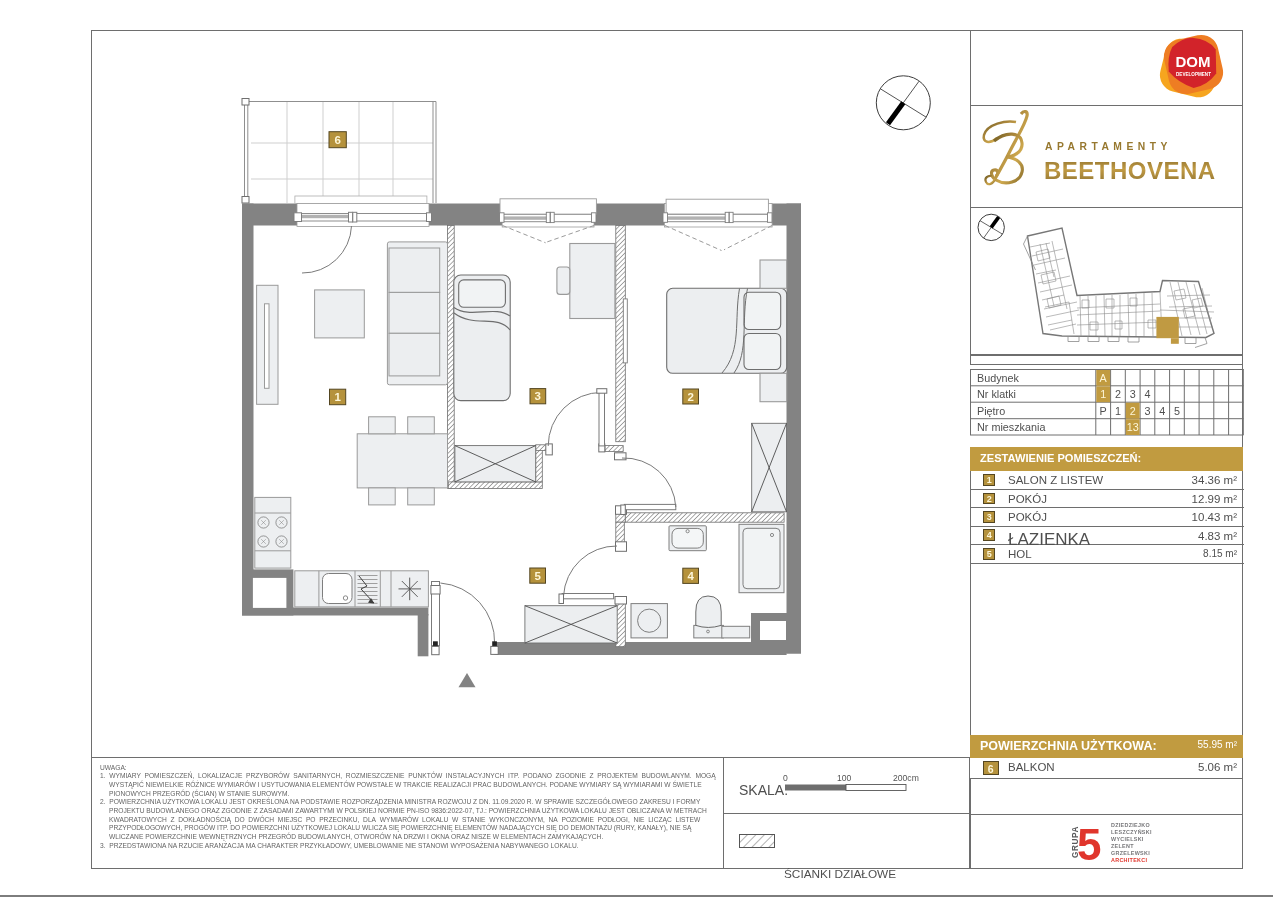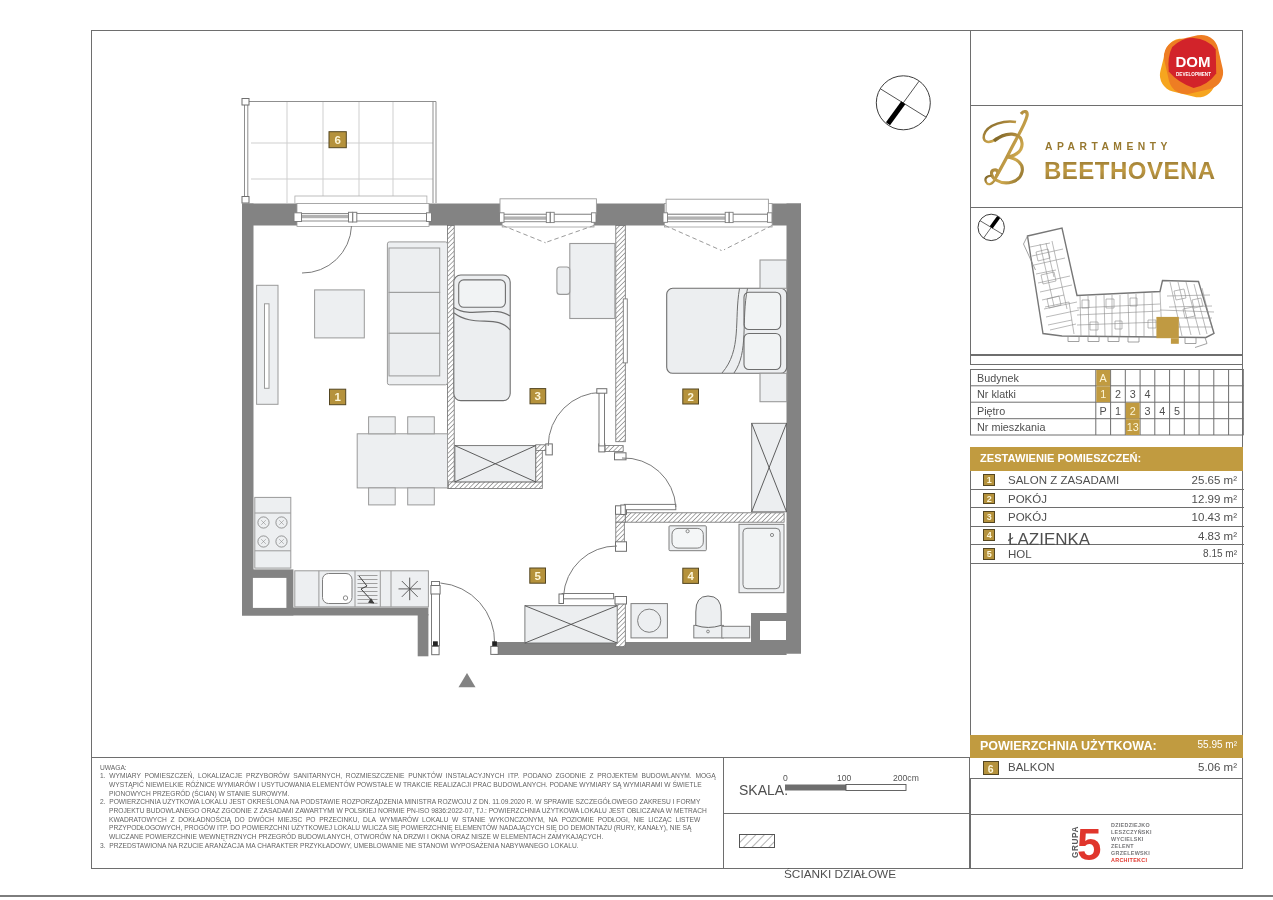--- a/index.html
+++ b/index.html
@@ -402,26 +402,26 @@
 <div style="position:absolute;left:0;top:36.9px;width:273px;border-top:1px solid #6e6e6e;"></div>
 <div style="position:absolute;left:0;top:55.3px;width:273px;border-top:1px solid #6e6e6e;"></div>
 <div style="position:absolute;left:0;top:73.8px;width:273px;border-top:1px solid #6e6e6e;"></div>
 <div style="position:absolute;left:0;top:92.2px;width:273px;border-top:1px solid #6e6e6e;"></div>
 </div>
 <div class="badge" style="left:983.4px;top:474px;width:11.8px;height:11.8px;font-size:9px;line-height:11.5px;">1</div>
 <div class="badge" style="left:983.4px;top:492.5px;width:11.8px;height:11.8px;font-size:9px;line-height:11.5px;">2</div>
 <div class="badge" style="left:983.4px;top:511px;width:11.8px;height:11.8px;font-size:9px;line-height:11.5px;">3</div>
 <div class="badge" style="left:983.4px;top:529.4px;width:11.8px;height:11.8px;font-size:9px;line-height:11.5px;">4</div>
 <div class="badge" style="left:983.4px;top:547.9px;width:11.8px;height:11.8px;font-size:9px;line-height:11.5px;">5</div>
-<div class="abs gtxt" style="left:1008px;top:474.3px;font-size:11.5px;">SALON Z ZASADAMI</div>
+<div class="abs gtxt" style="left:1008px;top:474.3px;font-size:11.5px;">SALON Z LISTEW</div>
 <div class="abs gtxt" style="left:1008px;top:492.8px;font-size:11.5px;">POKÓJ</div>
 <div class="abs gtxt" style="left:1008px;top:511.3px;font-size:11.5px;">POKÓJ</div>
 <div class="abs gtxt" style="left:1008px;top:529.7px;font-size:17px;">ŁAZIENKA</div>
 <div class="abs gtxt" style="left:1008px;top:548.2px;font-size:11.5px;">HOL</div>
-<div class="abs gtxt" style="left:1140px;top:474.3px;width:97px;text-align:right;font-size:11.5px;">25.65 m²</div>
+<div class="abs gtxt" style="left:1140px;top:474.3px;width:97px;text-align:right;font-size:11.5px;">34.36 m²</div>
 <div class="abs gtxt" style="left:1140px;top:492.8px;width:97px;text-align:right;font-size:11.5px;">12.99 m²</div>
 <div class="abs gtxt" style="left:1140px;top:511.3px;width:97px;text-align:right;font-size:11.5px;">10.43 m²</div>
 <div class="abs gtxt" style="left:1140px;top:529.7px;width:97px;text-align:right;font-size:11.5px;">4.83 m²</div>
 <div class="abs gtxt" style="left:1140px;top:548.2px;width:97px;text-align:right;font-size:10px;">8.15 m²</div>
 
 <div class="abs gold" style="left:970px;top:735px;width:273px;height:23px;"></div>
 <div class="abs" style="left:980px;top:739px;font-size:12.5px;font-weight:bold;color:#fff;">POWIERZCHNIA UŻYTKOWA:</div>
 <div class="abs" style="left:1160px;top:739px;width:77px;text-align:right;font-size:10px;font-weight:normal;color:#fff;">55.95 m²</div>
 
 <div class="badge" style="left:983px;top:760.5px;width:15.5px;height:14.5px;font-size:10.5px;line-height:14px;">6</div>

